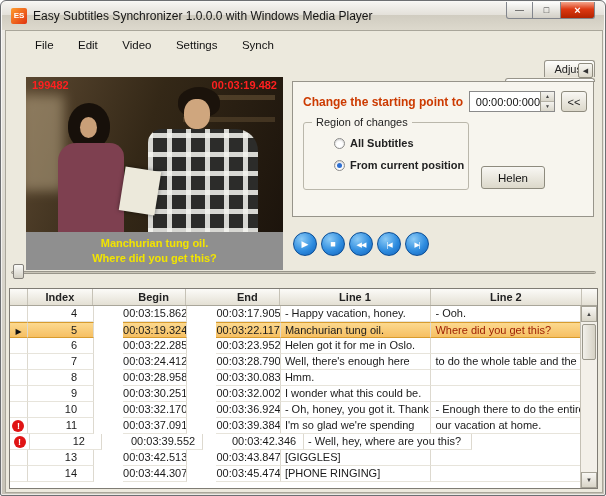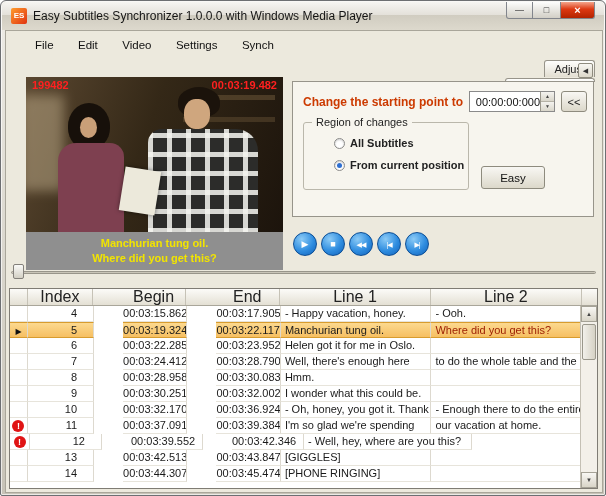--- a/index.html
+++ b/index.html
@@ -111,21 +111,21 @@
   .track { position:absolute; left:2px; right:2px; top:8px; height:3px;
     background:#c9c5b8; border:1px solid #98958a; border-radius:2px; }
   .thumb { position:absolute; left:4px; top:1px; width:11px; height:15px;
     background:linear-gradient(#fafaf8,#d3d0c4); border:1px solid #83807a; border-radius:2px; }
 
   
   .grid { position:absolute; left:8px; top:287px; width:589px; height:201px;
     background:#fff; border:1px solid #7f7c74; }
   .ghead { position:absolute; left:0; top:0; width:100%; height:17px; display:flex;
     background:linear-gradient(#fcfbf8,#e4e0d4); border-bottom:1px solid #a9a69a; }
-  .hc { height:100%; border-right:1px solid #c6c2b6; font-size:16px; font-weight:normal; color:#222;
+  .hc { height:100%; border-right:1px solid #c6c2b6; font-size:11px; font-weight:bold; color:#222;
     display:flex; align-items:center; justify-content:center; }
   .rows { position:absolute; left:0; top:17px; width:572px; bottom:0; overflow:hidden; }
   .grow { display:flex; height:16px; background:#fff; }
   .rc { height:16px; line-height:15px; font-size:11px; color:#1a1a1a; border-right:1px solid #ddd9cf;
     border-bottom:1px solid #e7e4db; overflow:hidden; white-space:nowrap; }
   .w-m { width:20px; text-align:center; }
   .w-i { width:72px; text-align:right; padding-right:16px; }
   .w-t { width:72px; text-align:left;margin-left:29px; }
   .w-l { width:168px; padding-left:4px; }
   .grow.sel .rc { background:linear-gradient(#fcd98f,#f6bf62); border-top:1px solid #d89c2e; border-bottom:1px solid #d89c2e; }
@@ -230,21 +230,21 @@
       <div class="radio-row r1">
         <span class="radio"></span>
         <span class="radio-label">All Subtitles</span>
       </div>
       <div class="radio-row r2">
         <span class="radio checked"></span>
         <span class="radio-label">From current position</span>
       </div>
     </div>
 
-    <div class="apply-btn">Easy</div>
+    <div class="apply-btn">Helen</div>
   </div>
 
   <div class="pbtn" style="left:292px">
       <span class="g">▶</span>
     </div>
   <div class="pbtn" style="left:320px">
       <span class="g">■</span>
     </div>
   <div class="pbtn" style="left:348px">
       <span class="g small">◀◀</span>

